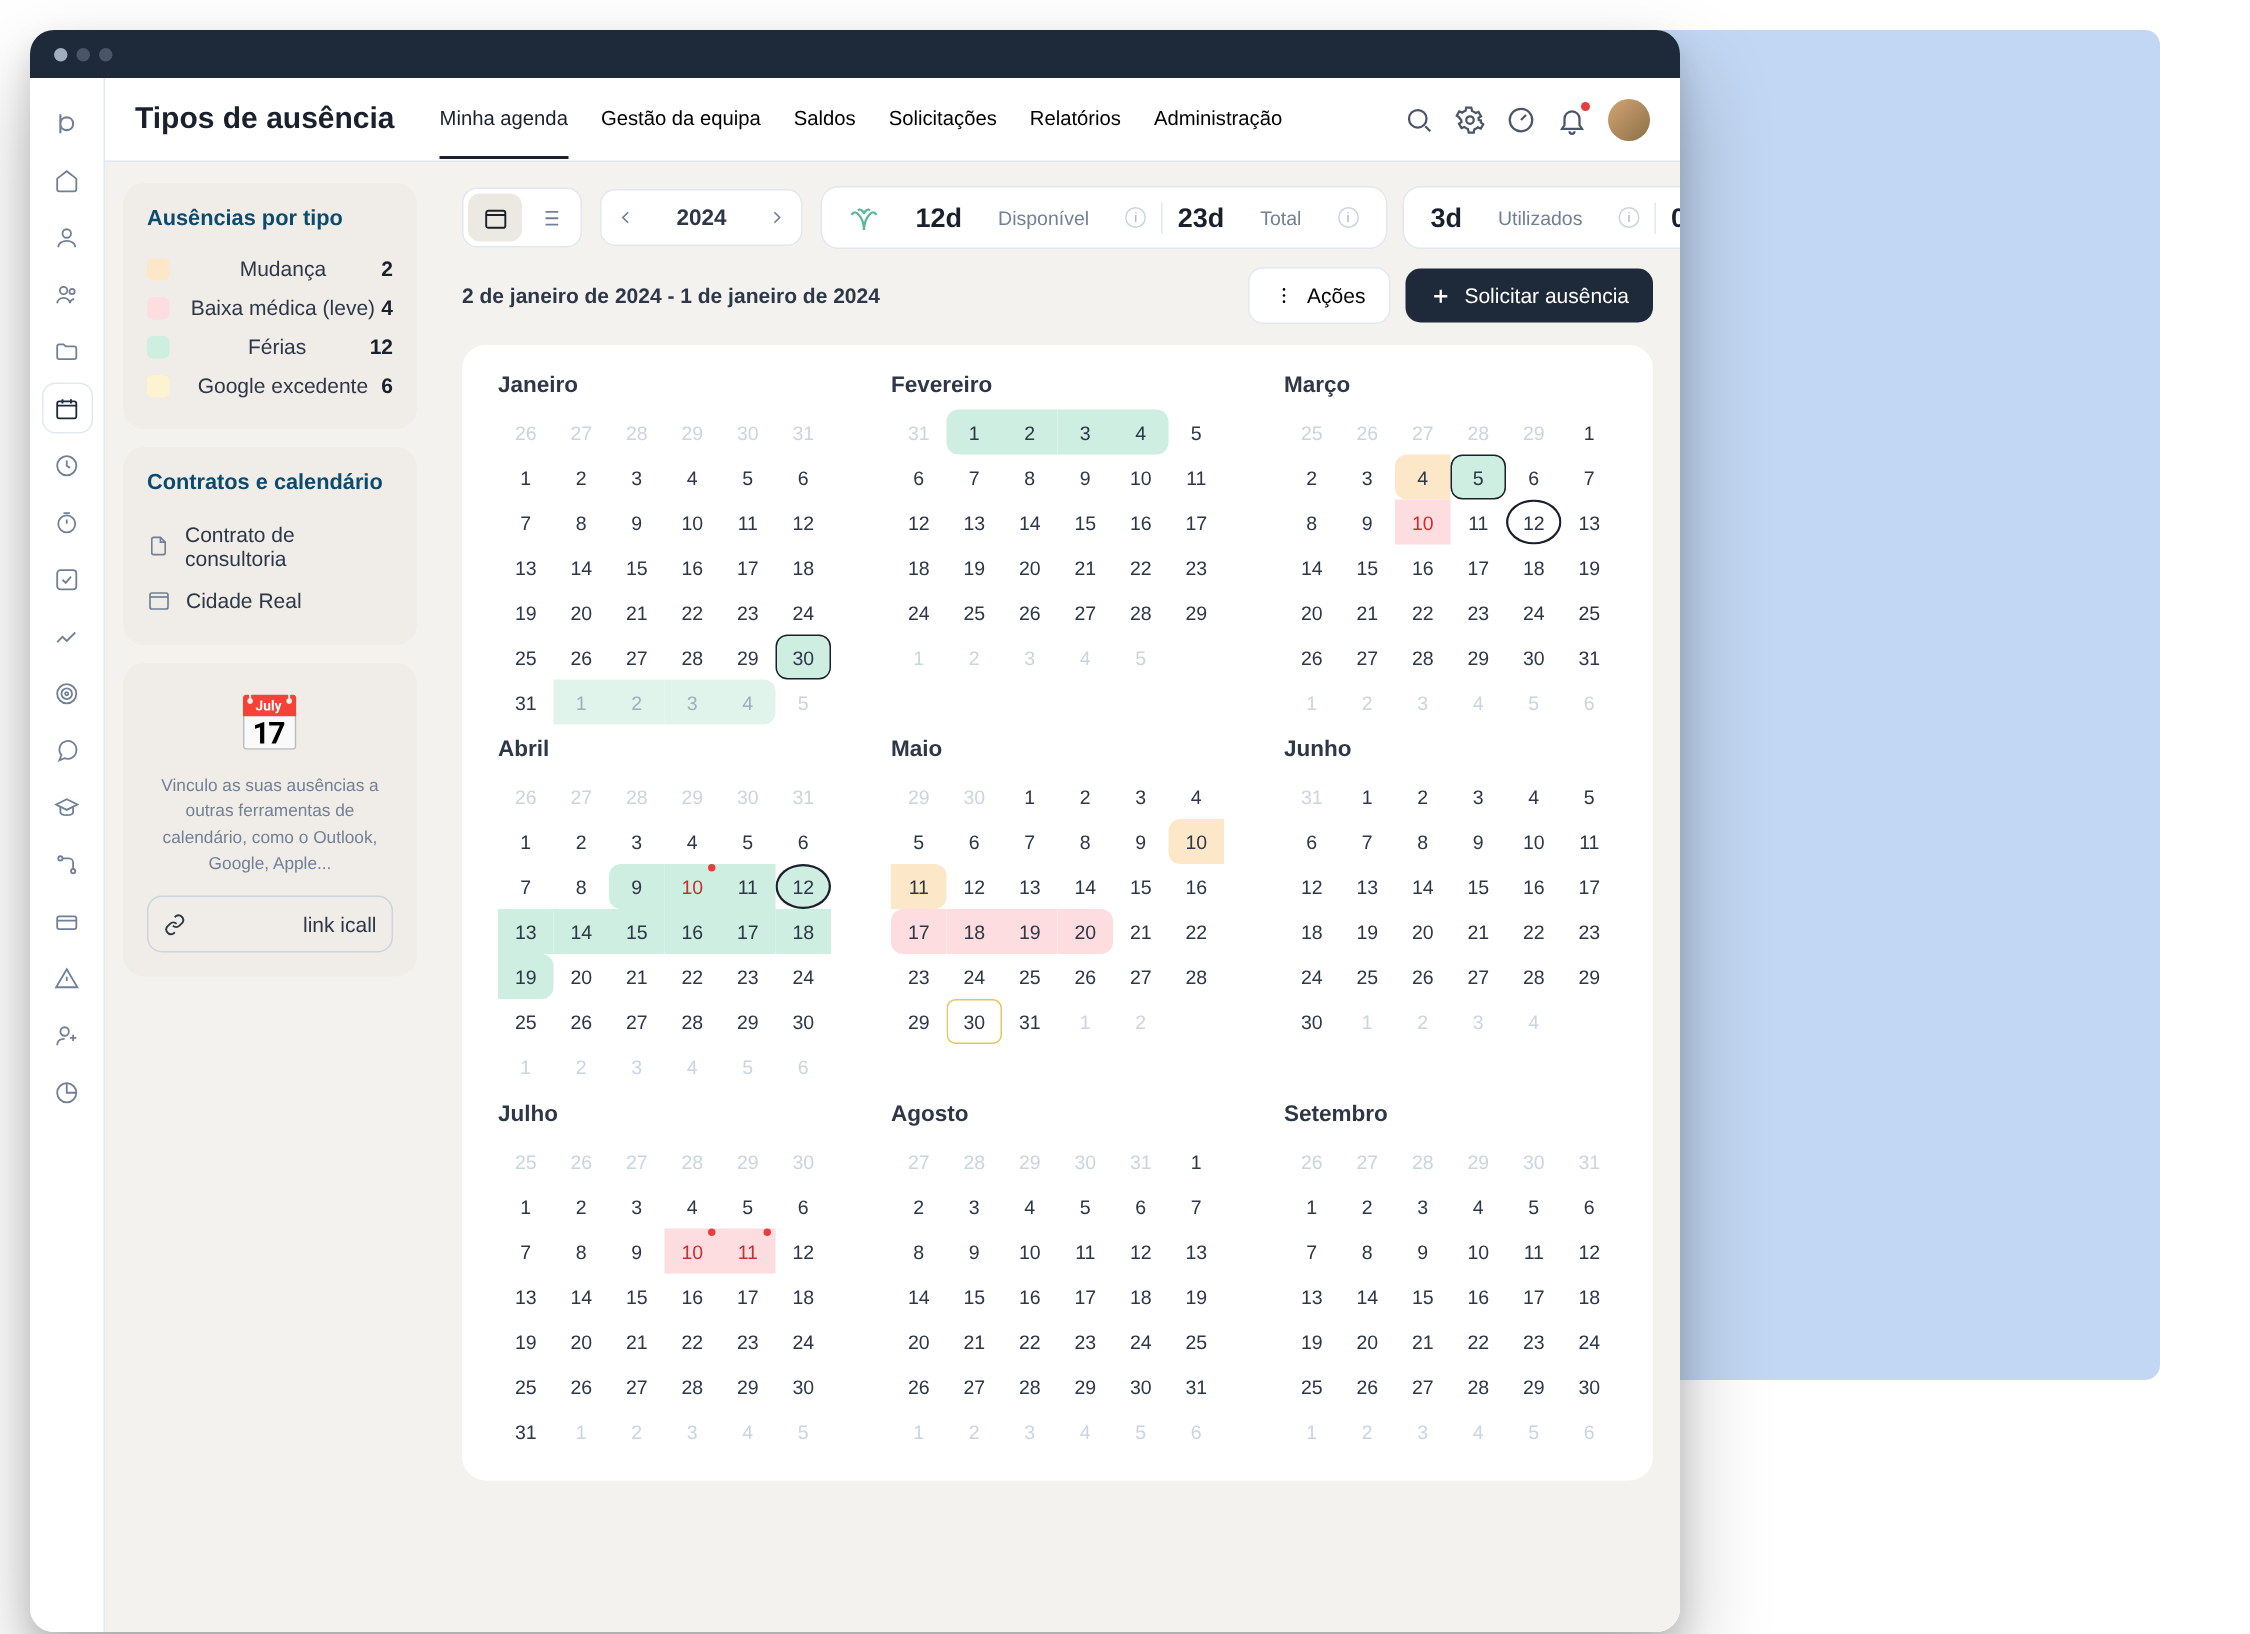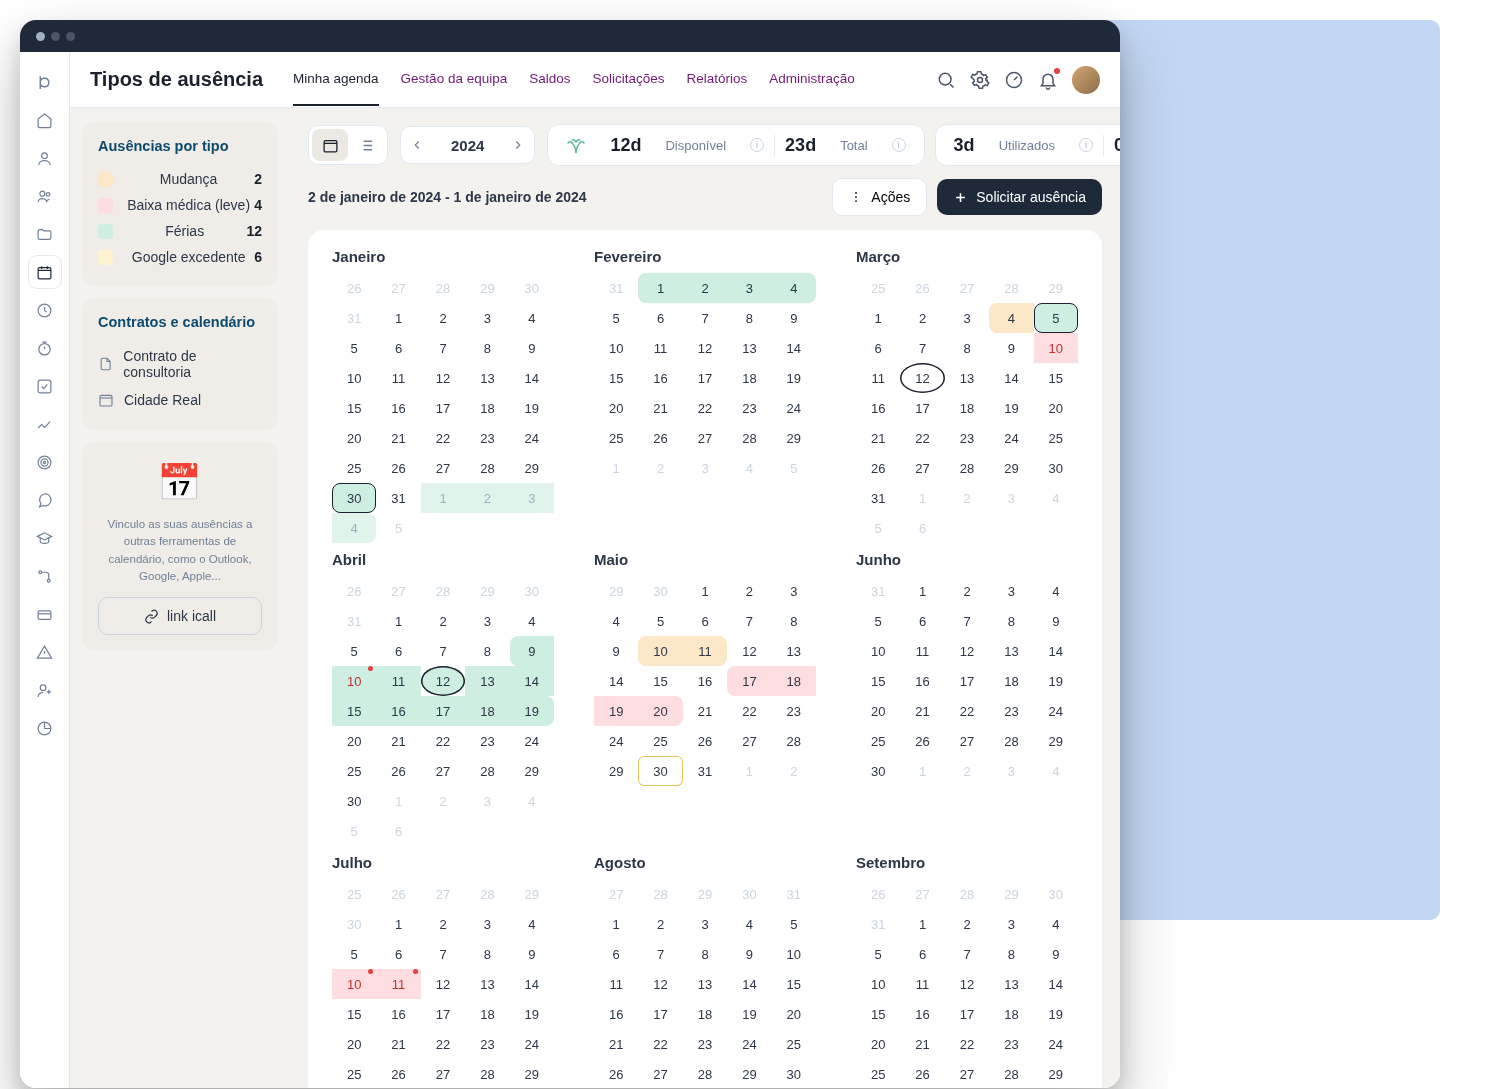--- a/index.html
+++ b/index.html
@@ -12,21 +12,21 @@
 .dot:first-child { background: #a0aec0; }
 .app { display: flex; height: 1036px; background: #fff; }
 .rail { width: 50px; border-right: 1px solid #e2e8f0; display: flex; flex-direction: column; align-items: center; padding: 14px 0; gap: 6px; }
 .rail-item { width: 32px; height: 32px; border-radius: 8px; display: flex; align-items: center; justify-content: center; color: #718096; cursor: pointer; }
 .rail-item.active { background: #fff; box-shadow: 0 0 0 1px #e2e8f0; color: #1e2a3a; }
 .rail-item svg { width: 17px; height: 17px; }
 .main { flex: 1; display: flex; flex-direction: column; min-width: 0; }
 .topbar { display: flex; align-items: center; height: 56px; padding: 0 20px; border-bottom: 1px solid #e2e8f0; gap: 18px; }
 .page-title { font-size: 20px; font-weight: 700; color: #1a202c; margin-right: 12px; }
 .nav { display: flex; gap: 22px; }
-.nav-item { font-size: 13.5px; color: #701a75; padding: 18px 0; cursor: pointer; border-bottom: 2px solid transparent; white-space: nowrap; }
+.nav-item { font-size: 13.5px; color: #000000; padding: 18px 0; cursor: pointer; border-bottom: 2px solid transparent; white-space: nowrap; }
 .nav-item.active { color: #1a202c; border-bottom-color: #1a202c; font-weight: 500; }
 .topbar-spacer { flex: 1; }
 .topbar-icons { display: flex; gap: 14px; align-items: center; }
 .topbar-icon { width: 20px; height: 20px; color: #4a5568; cursor: pointer; position: relative; }
 .notif-dot { position: absolute; top: -2px; right: -2px; width: 6px; height: 6px; border-radius: 50%; background: #e53e3e; }
 .avatar-sm { width: 28px; height: 28px; border-radius: 50%; background: linear-gradient(135deg,#d4a574,#8b6f47); }
 .content { flex: 1; display: flex; background: #f4f2ef; overflow: hidden; }
 .sidebar { width: 220px; padding: 14px 12px; display: flex; flex-direction: column; gap: 12px; }
 .card { background: #f0ede8; border-radius: 14px; padding: 16px; }
 .profile { text-align: center; }
@@ -36,21 +36,21 @@
 .card-title { font-weight: 600; font-size: 14.5px; margin-bottom: 12px; color: #0c4a6e; }
 .type-row { display: flex; align-items: center; padding: 5px 0; font-size: 14px; text-align: center; }
 .type-swatch { width: 15px; height: 15px; border-radius: 4px; margin-right: 10px; }
 .type-label { flex: 1; color: #2d3748; }
 .type-count { font-weight: 700; color: #1a202c; }
 .contract-row { display: flex; align-items: center; gap: 10px; padding: 6px 0; font-size: 14px; color: #2d3748; }
 .contract-row svg { width: 16px; height: 16px; color: #718096; }
 .ical-card { text-align: center; }
 .ical-icon { width: 50px; height: 50px; margin: 0 auto 8px; display: flex; align-items: center; justify-content: center; font-size: 36px; }
 .ical-text { font-size: 11.5px; color: #718096; line-height: 1.5; margin-bottom: 12px; }
-.ical-btn { width: 100%; padding: 10px; border: 1px solid #cbd5e0; border-radius: 10px; background: transparent; font-size: 14px; font-weight: 500; cursor: pointer; display: flex; align-items: center; justify-content: center; gap: 8px; color: #2d3748; }
+.ical-btn { width: 100%; padding: 10px; border: 1px solid #cbd5e0; border-radius: 10px; background: transparent; font-size: 14px; font-weight: 500; cursor: pointer; display: flex; align-items: center; justify-content: space-between; gap: 8px; color: #2d3748; }
 .calendar-area { flex: 1; padding: 16px 18px; overflow-y: auto; min-width: 0; }
 .toolbar { display: flex; align-items: center; gap: 12px; margin-bottom: 12px; }
 .view-toggle { display: flex; background: #fff; border-radius: 10px; padding: 3px; border: 1px solid #e2e8f0; }
 .view-btn { width: 36px; height: 32px; border-radius: 8px; display: flex; align-items: center; justify-content: center; cursor: pointer; color: #718096; }
 .view-btn.active { background: #ece9e3; color: #1a202c; }
 .year-nav { display: flex; align-items: center; background: #fff; border: 1px solid #e2e8f0; border-radius: 10px; height: 38px; }
 .year-btn { width: 32px; height: 100%; display: flex; align-items: center; justify-content: center; cursor: pointer; color: #718096; }
 .year-val { padding: 0 18px; font-weight: 600; font-size: 15px; }
 .stats { display: flex; gap: 10px; margin-left: auto; }
 .stat-group { background: #fff; border: 1px solid #e2e8f0; border-radius: 12px; height: 42px; display: flex; align-items: center; padding: 0 8px; }
@@ -61,21 +61,21 @@
 .stat-info { width: 14px; height: 14px; border: 1px solid #cbd5e0; border-radius: 50%; display: inline-flex; align-items: center; justify-content: center; font-size: 9px; color: #a0aec0; }
 .palm-icon { width: 20px; height: 20px; color: #5bb89e; }
 .subtoolbar { display: flex; align-items: center; margin-bottom: 14px; gap: 10px; }
 .date-range { font-size: 14px; font-weight: 600; color: #2d3748; }
 .subtoolbar-spacer { flex: 1; }
 .actions-btn { background: #fff; border: 1px solid #e2e8f0; border-radius: 10px; padding: 10px 16px; font-size: 14px; font-weight: 500; display: flex; align-items: center; gap: 8px; cursor: pointer; }
 .primary-btn { background: #1e2a3a; color: #fff; border: none; border-radius: 10px; padding: 10px 16px; font-size: 14px; font-weight: 500; display: flex; align-items: center; gap: 8px; cursor: pointer; justify-content: center; }
 .calendars { background: #fff; border-radius: 16px; padding: 18px 24px; display: grid; grid-template-columns: repeat(3, 1fr); gap: 8px 40px; }
 .month { }
 .month-name { font-weight: 700; font-size: 15px; color: #2d3748; margin-bottom: 8px; }
-.days { display: grid; grid-template-columns: repeat(5, 1fr); gap: 0; }
+.days { display: grid; grid-template-columns: repeat(6, 1fr); gap: 0; }
 .day { height: 30px; display: flex; align-items: center; justify-content: center; font-size: 13px; color: #2d3748; position: relative; }
 .day.other { color: #cbd5e0; }
 .day.range-ferias { background: #cdeee0; }
 .day.range-ferias-light { background: #e1f4ec; color: #a0aec0; }
 .day.start-today { background: #cdeee0; border: 1.5px solid #1a202c; border-radius: 8px; }
 .day.outline { border: 1.5px solid #1a202c; border-radius: 8px; }
 .day.circle { box-shadow: inset 0 0 0 1.5px #1a202c; border-radius: 50%; }
 .day.baixa { background: #fddde0; }
 .day.baixa-red { background: #fddde0; color: #c53030; }
 .day.mudanca { background: #fce8c8; }

